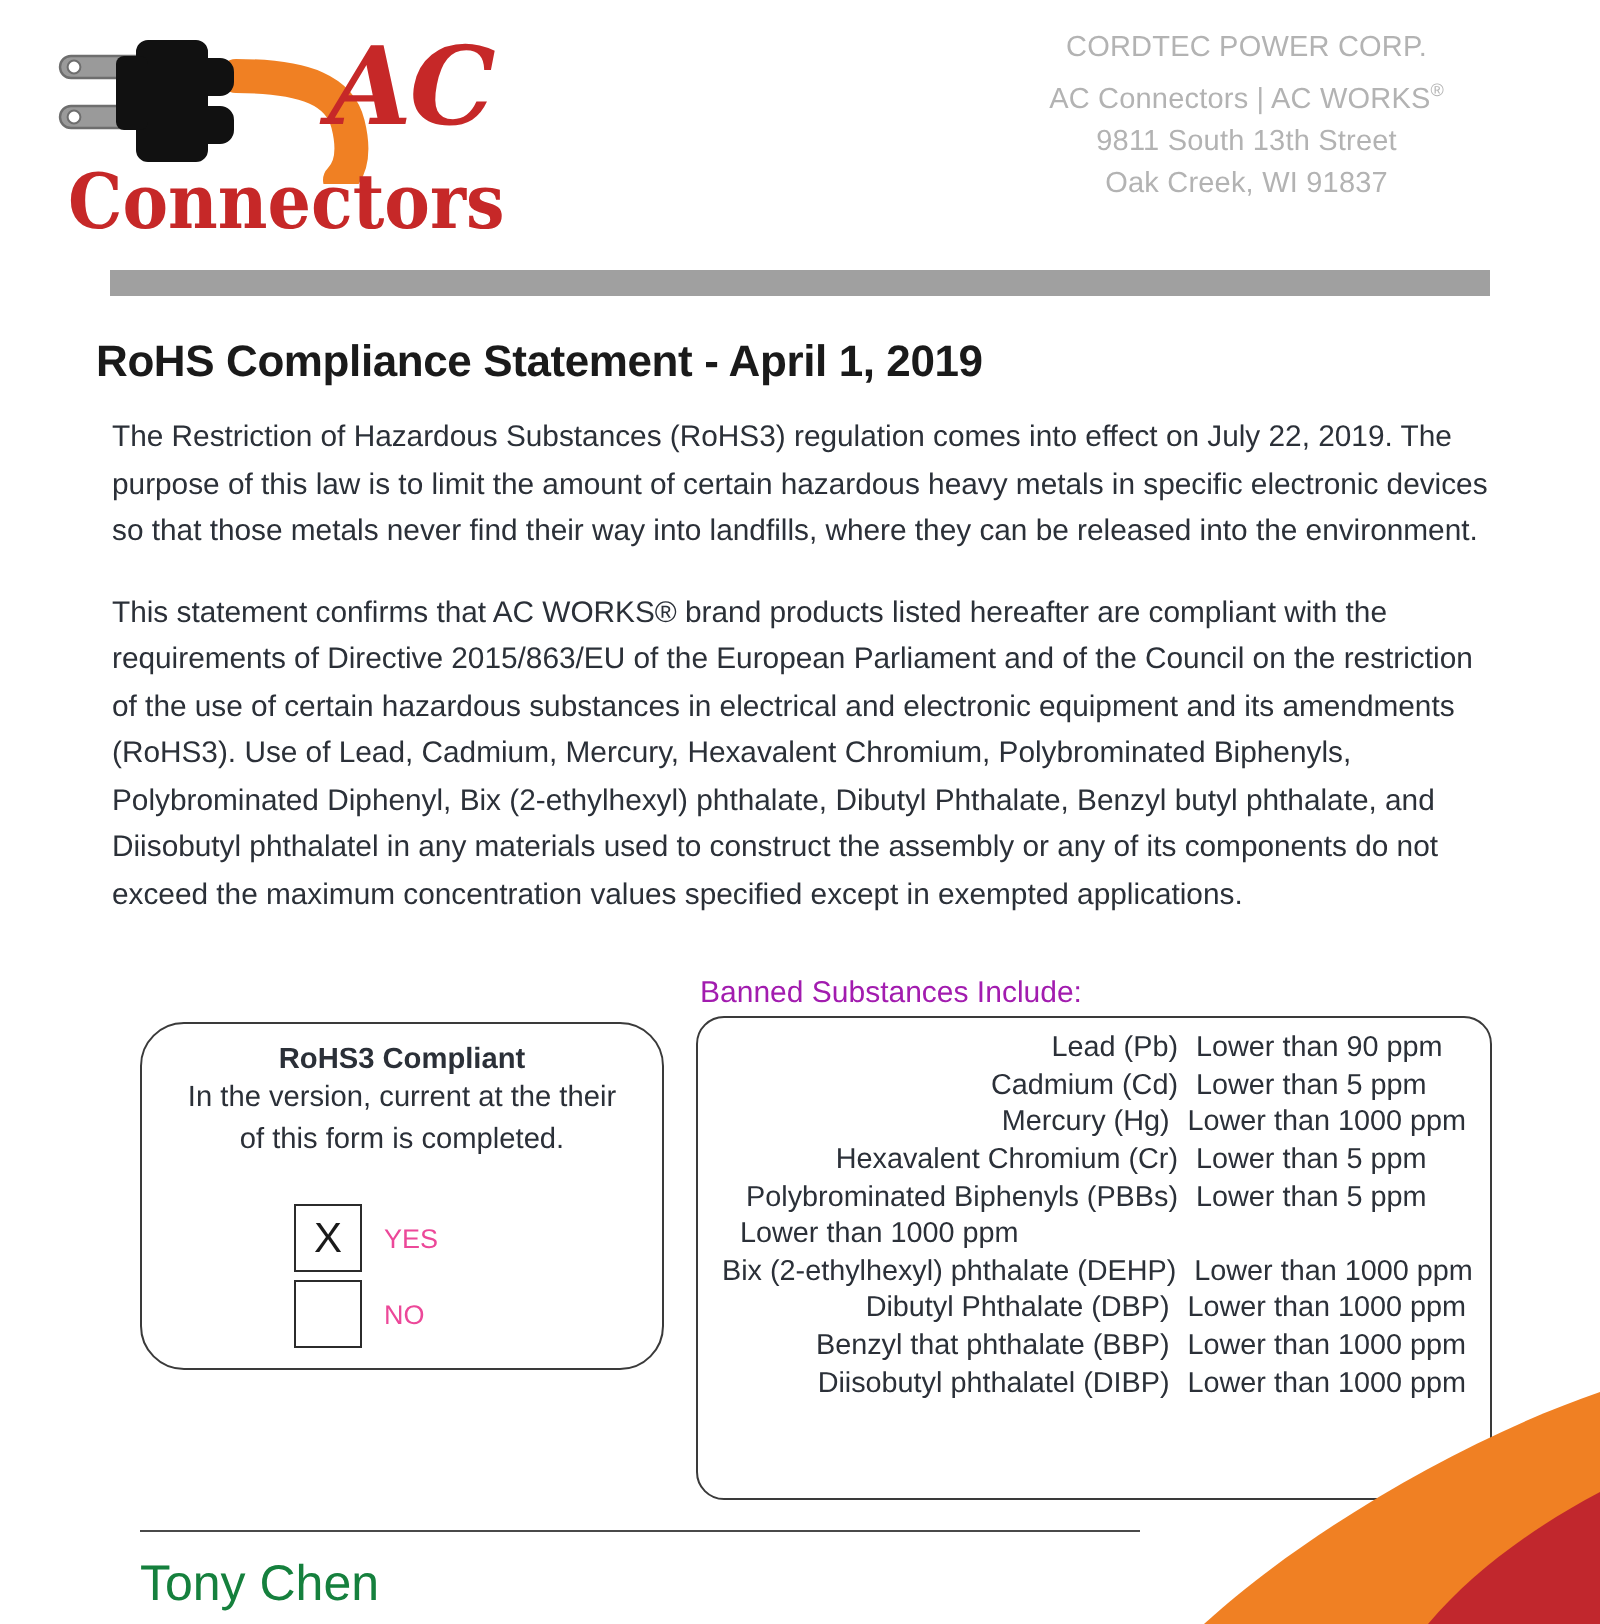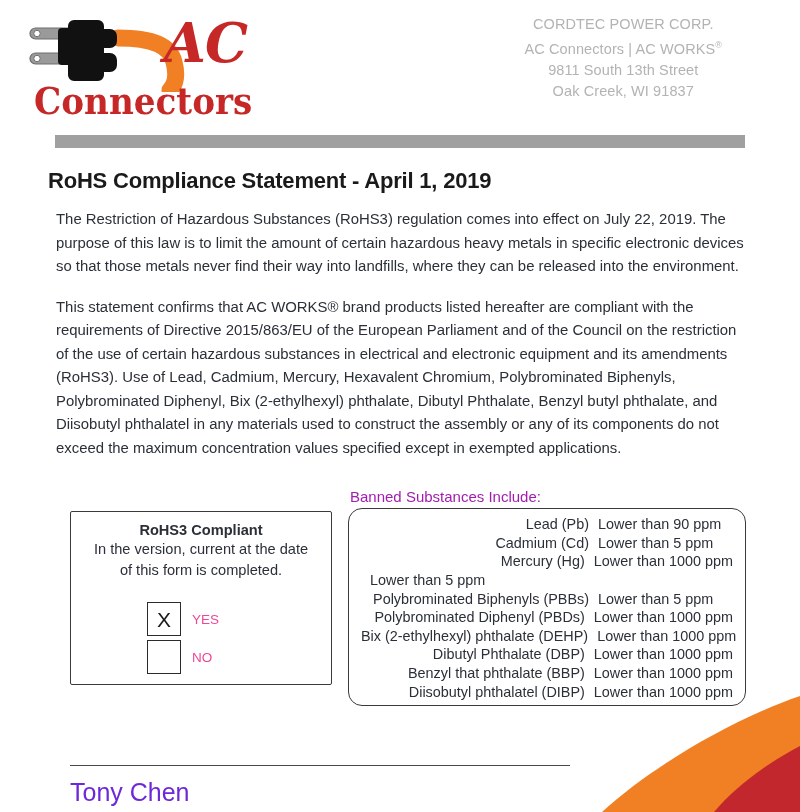--- a/index.html
+++ b/index.html
@@ -120,21 +120,21 @@
   }
 
   
   #compliance-box {
     position: absolute;
     left: 70px;
     top: 511px;
     width: 262px;
     height: 174px;
     border: 1.3px solid #3a3a3a;
-    border-radius: 2px;
+    border-radius: 22px;
     box-sizing: border-box;
   }
   #compliance-title {
     margin-top: 10px;
     text-align: center;
     font-size: 14.6px;
     font-weight: bold;
     color: #2b3038;
   }
   #compliance-sub {
@@ -172,21 +172,21 @@
     font-size: 13.5px;
     color: #ec4899;
   }
 
   
   #substances-box {
     position: absolute;
     left: 348px;
     top: 508px;
     width: 398px;
-    height: 198px;
+    height: 242px;
     border: 1.3px solid #3a3a3a;
     border-radius: 14px;
     box-sizing: border-box;
     padding: 6px 12px 0 12px;
   }
   .sub-row {
     display: flex;
     height: 18.6px;
     align-items: center;
     font-size: 14.4px;
@@ -210,21 +210,21 @@
     top: 765px;
     width: 500px;
     height: 0;
     border-top: 1.3px solid #4a4a4a;
   }
   #signature-name {
     position: absolute;
     left: 70px;
     top: 778px;
     font-size: 25px;
-    color: #6d28d9;
+    color: #15803d;
   }
 
   
   #corner-graphic {
     position: absolute;
     right: 0;
     bottom: 0;
     width: 260px;
     height: 140px;
     pointer-events: none;
@@ -268,21 +268,21 @@
 
 <div id="body-copy">
   <p>The Restriction of Hazardous Substances (RoHS3) regulation comes into effect on July 22, 2019. The purpose of this law is to limit the amount of certain hazardous heavy metals in specific electronic devices so that those metals never find their way into landfills, where they can be released into the environment.</p>
   <p>This statement confirms that AC WORKS® brand products listed hereafter are compliant with the requirements of Directive 2015/863/EU of the European Parliament and of the Council on the restriction of the use of certain hazardous substances in electrical and electronic equipment and its amendments (RoHS3). Use of Lead, Cadmium, Mercury, Hexavalent Chromium, Polybrominated Biphenyls, Polybrominated Diphenyl, Bix (2-ethylhexyl) phthalate, Dibutyl Phthalate, Benzyl butyl phthalate, and Diisobutyl phthalatel in any materials used to construct the assembly or any of its components do not exceed the maximum concentration values specified except in exempted applications.</p>
 </div>
 
 <div id="banned-label">Banned Substances Include:</div>
 
 <div id="compliance-box">
   <div id="compliance-title">RoHS3 Compliant</div>
-  <div id="compliance-sub">In the version, current at the date of this form is completed.</div>
+  <div id="compliance-sub">In the version, current at the their of this form is completed.</div>
   <div id="checkbox-group">
     <div class="check-row">
       <div class="checkbox">X</div>
       <div class="check-label">YES</div>
     </div>
     <div class="check-row">
       <div class="checkbox"></div>
       <div class="check-label">NO</div>
     </div>
   </div>
@@ -295,28 +295,28 @@
   </div>
   <div class="sub-row">
     <div class="sub-name">Cadmium (Cd)</div>
     <div class="sub-limit">Lower than 5 ppm</div>
   </div>
   <div class="sub-row">
     <div class="sub-name">Mercury (Hg)</div>
     <div class="sub-limit">Lower than 1000 ppm</div>
   </div>
   <div class="sub-row">
+    <div class="sub-name">Hexavalent Chromium (Cr)</div>
     <div class="sub-limit">Lower than 5 ppm</div>
   </div>
   <div class="sub-row">
     <div class="sub-name">Polybrominated Biphenyls (PBBs)</div>
     <div class="sub-limit">Lower than 5 ppm</div>
   </div>
   <div class="sub-row">
-    <div class="sub-name">Polybrominated Diphenyl (PBDs)</div>
     <div class="sub-limit">Lower than 1000 ppm</div>
   </div>
   <div class="sub-row">
     <div class="sub-name">Bix (2-ethylhexyl) phthalate (DEHP)</div>
     <div class="sub-limit">Lower than 1000 ppm</div>
   </div>
   <div class="sub-row">
     <div class="sub-name">Dibutyl Phthalate (DBP)</div>
     <div class="sub-limit">Lower than 1000 ppm</div>
   </div>

